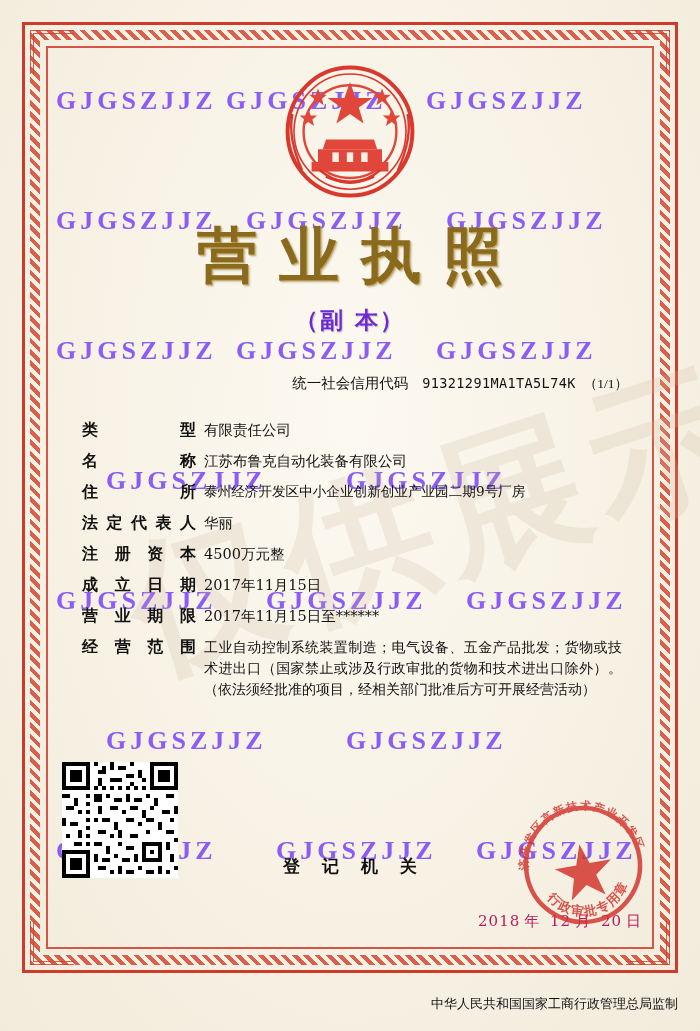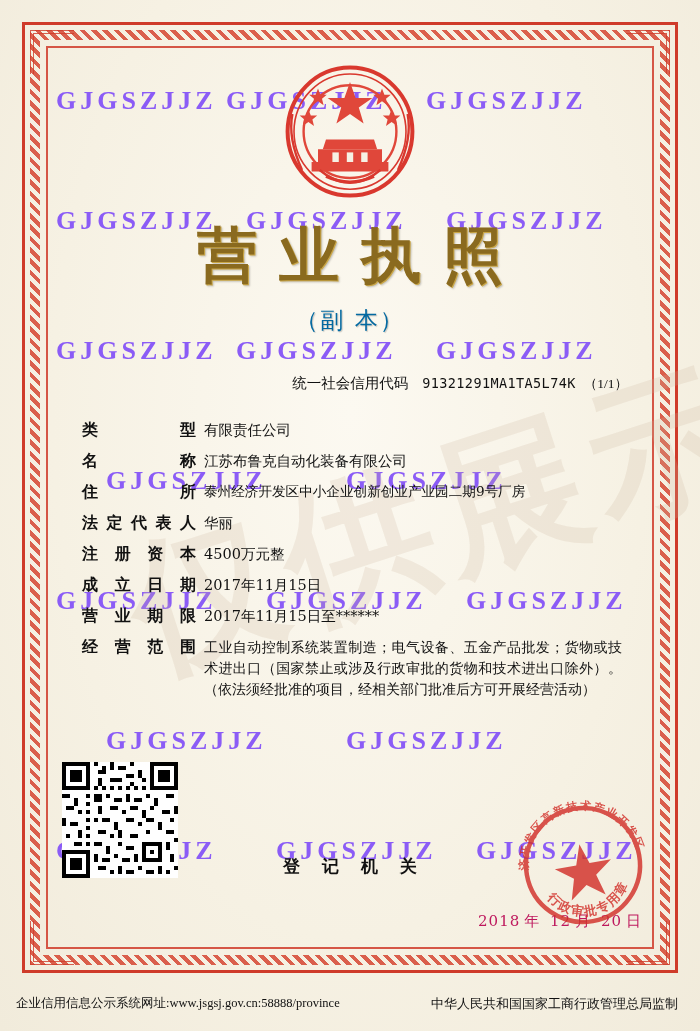--- a/index.html
+++ b/index.html
@@ -139,24 +139,24 @@
     text-indent: 22px;
     color: #8a6a1f;
     text-shadow: 1px 1px 0 #c9a646, 2px 2px 2px rgba(0,0,0,.22);
   }
   .subtitle {
     position: absolute;
     left: 0; right: 0;
     top: 305px;
     text-align: center;
     font-family: "DejaVu Serif", serif;
-    font-weight: normal;
+    font-weight: bold;
     font-size: 23px;
     letter-spacing: 2px;
-    color: #0369a1;
+    color: #6d28d9;
     text-shadow: 1px 1px 1px rgba(0,0,0,.2);
   }
 
   
   .credit-line {
     position: absolute;
     right: 72px;
     top: 374px;
     font-size: 14.5px;
     color: #111;
@@ -537,16 +537,15 @@
       <text font-family="'DejaVu Serif', serif" font-size="15" font-weight="bold" fill="#d2302a" letter-spacing="2">
         <textPath href="#sealTopArc" startOffset="50%" text-anchor="middle">泰州经济开发区高新技术产业开发区管委会</textPath>
       </text>
       <text font-family="'DejaVu Serif', serif" font-size="17" font-weight="bold" fill="#d2302a" letter-spacing="2">
         <textPath href="#sealBottomArc" startOffset="50%" text-anchor="middle">行政审批专用章</textPath>
       </text>
     </g>
   </svg>
 
   <div class="footer">
-    <div class="left">企业信用信息公示系统网址:www.jsgsj.gov.cn:58888/province</div>
     <div class="right">中华人民共和国国家工商行政管理总局监制</div>
   </div>
 </div>
 
 </body></html>

